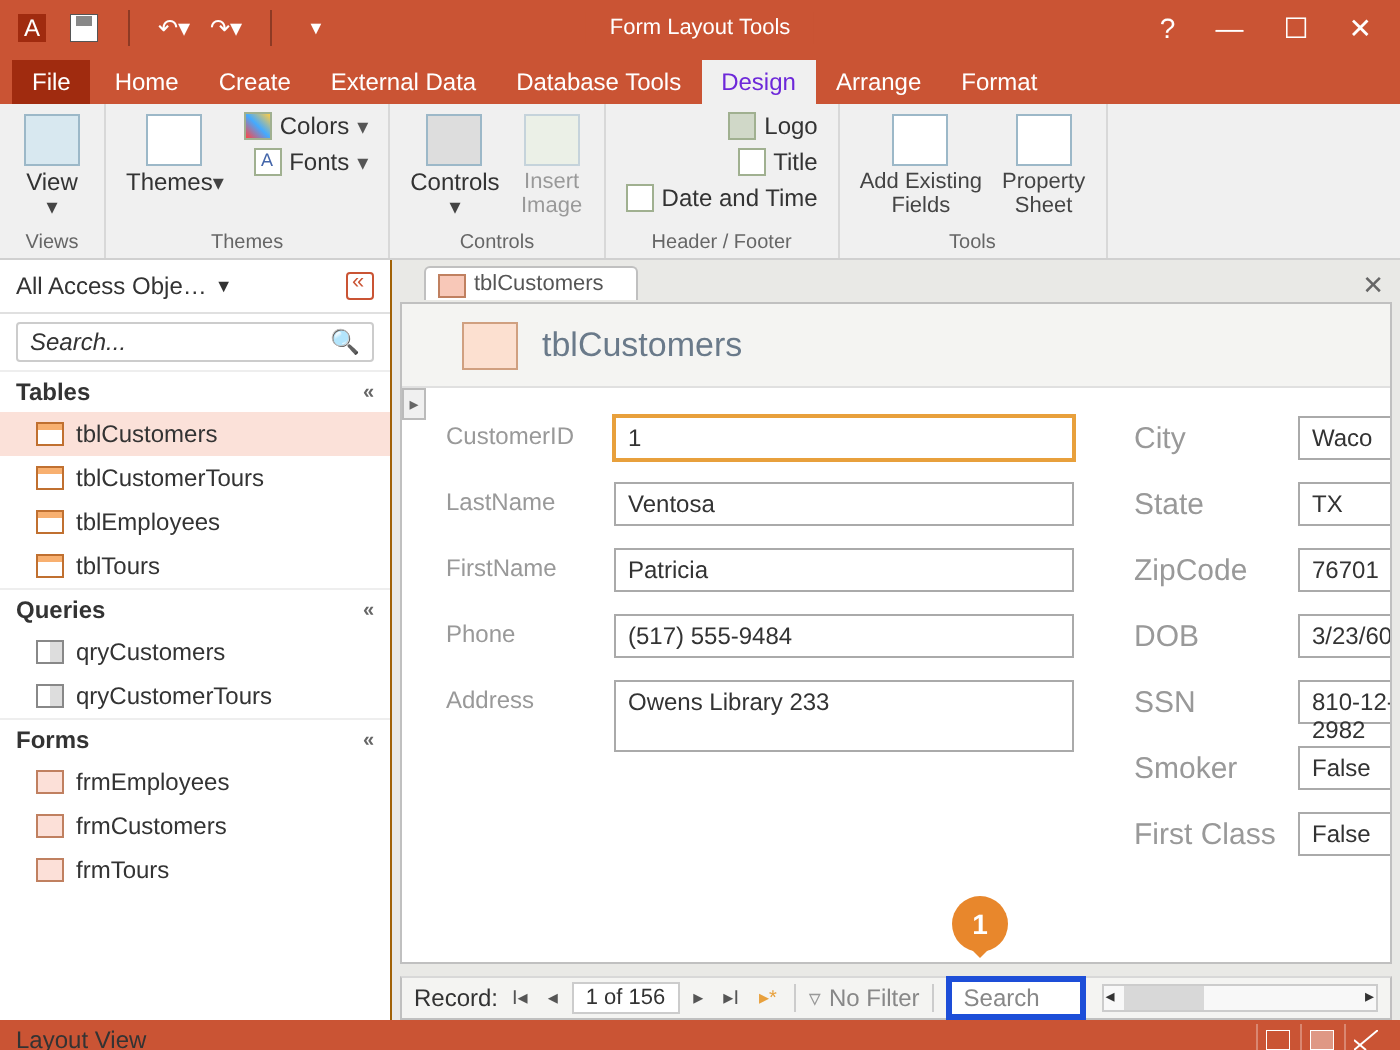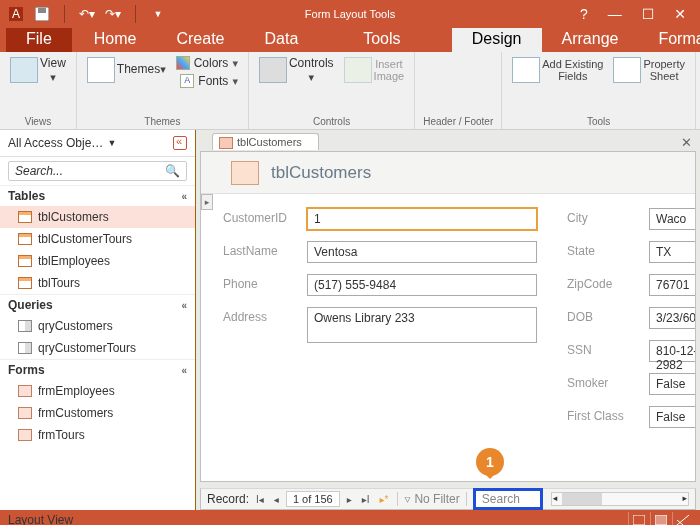--- a/index.html
+++ b/index.html
@@ -5,28 +5,28 @@
 *{box-sizing:border-box;margin:0;padding:0;font-family:"Segoe UI",Tahoma,sans-serif;font-size:12px;color:#333}
 body{background:#fff;width:700px;height:525px;overflow:hidden;position:relative}
 .titlebar{height:28px;background:#ca5434;display:flex;align-items:center;position:relative}
 .qat{display:flex;align-items:center;gap:10px;padding-left:8px}
 .qat .icon{width:16px;height:16px;display:flex;align-items:center;justify-content:center}
 .qat-sep{width:1px;height:18px;background:rgba(0,0,0,0.3);margin:0 4px}
 .contextual{position:absolute;left:50%;transform:translateX(-50%);background:#ca5434;color:#fff;font-size:11px;padding:2px 12px}
 .winbtns{margin-left:auto;display:flex;gap:20px;padding-right:14px}
 .winbtns span{color:#fff;font-size:14px;cursor:pointer}
 .tabbar{height:24px;background:#ca5434;display:flex;align-items:flex-end;padding-left:6px}
-.tab{padding:4px 20px;color:#fff;font-size:16px;cursor:pointer}
+.tab{padding:4px 10px;color:#fff;font-size:12px;cursor:pointer}
 .tab.file{background:#a02b0f;color:#fff;margin-right:2px}
-.tab.active{background:#f0f0f0;color:#000000}
+.tab.active{background:#f0f0f0;color:#6d28d9}
 .ribbon{height:78px;background:#f0f0f0;border-bottom:1px solid #d0d0d0;display:flex}
 .group{border-right:1px solid #d8d8d8;padding:3px 8px 2px;display:flex;flex-direction:column;justify-content:space-between;align-items:center}
 .group-label{font-size:10px;color:#666;text-align:center;margin-top:auto}
 .group-body{display:flex;gap:6px;align-items:flex-start;flex:1}
-.bigbtn{display:flex;flex-direction:row;align-items:center;gap:2px;padding:2px;cursor:pointer;min-width:36px}
+.bigbtn{display:flex;flex-direction:column;align-items:center;gap:2px;padding:2px;cursor:pointer;min-width:36px}
 .bigbtn .ico{width:28px;height:26px;background:#d8e8f0;border:1px solid #9cb8c8}
 .bigbtn .lbl{font-size:11px;color:#444;text-align:center;line-height:1.1}
 .smallrow{display:flex;flex-direction:column;gap:2px;align-items:flex-end}
 .smallbtn{display:flex;align-items:center;gap:4px;font-size:11px;color:#555;cursor:pointer;padding:1px 2px}
 .smallbtn .sico{width:14px;height:14px;background:#d0d8c8;border:1px solid #a0b090}
 .content{display:flex;height:380px}
 .navpane{width:196px;border-right:1px solid #a16207;background:#fff;display:flex;flex-direction:column}
 .navhead{padding:6px 8px;font-size:15px;color:#ca5434;display:flex;align-items:center;border-bottom:1px solid #e0e0e0}
 .navhead .dd{margin-left:4px;font-size:9px}
 .navhead .sico2{margin-left:auto;width:14px;height:14px;border:1px solid #ca5434;border-radius:2px;position:relative}
@@ -46,21 +46,21 @@
 .formclose{position:absolute;right:8px;top:5px;color:#666;font-size:13px;cursor:pointer}
 .formbody{position:absolute;top:21px;left:4px;right:4px;bottom:28px;background:#fff;border:1px solid #c0c0c0;overflow:hidden}
 .formheader{height:42px;background:#f4f4f2;border-bottom:1px solid #e0e0e0;display:flex;align-items:center;padding-left:30px;gap:12px}
 .formheader .fhico{width:28px;height:24px;background:#fce0d0;border:1px solid #d0a080}
 .formheader .fhtitle{font-size:17px;color:#6a7a8a}
 .selhandle{position:absolute;left:0;top:42px;width:12px;height:16px;background:#f0f0f0;border:1px solid #bbb;font-size:9px;text-align:center;line-height:14px;color:#666}
 .fields{padding:14px 14px 10px 22px;display:flex;gap:30px}
 .col{display:flex;flex-direction:column;gap:11px}
 .row{display:flex;align-items:flex-start;gap:10px}
 .flabel{width:74px;font-size:12px;color:#999;padding-top:3px}
-.flabel2{width:72px;font-size:12px;color:#999;padding-top:3px}
+.flabel2{width:72px;font-size:15px;color:#999;padding-top:3px}
 .finput{border:1px solid #aaa;padding:3px 6px;font-size:12px;color:#333;background:#fff;width:230px;height:22px}
 .finput.sm{width:76px}
 .finput.sel{outline:2px solid #e8a03c;outline-offset:-1px}
 .callout{position:absolute;left:280px;bottom:34px;width:28px;height:28px;background:#e8872c;border-radius:50%;color:#fff;font-weight:600;font-size:14px;display:flex;align-items:center;justify-content:center}
 .callout:after{content:"";position:absolute;bottom:-8px;left:9px;border:5px solid transparent;border-top-color:#e8872c}
 .recnav{position:absolute;bottom:0;left:4px;right:4px;height:22px;background:#f4f4f2;border:1px solid #c0c0c0;border-top:1px solid #d8d8d8;display:flex;align-items:center;gap:4px;padding:0 6px;font-size:11px;color:#555}
 .recnav .nbtn{padding:0 3px;cursor:pointer;color:#555;font-size:10px}
 .recnav .recbox{border:1px solid #ccc;background:#fff;padding:1px 6px;font-size:11px}
 .recnav .sep{width:1px;height:14px;background:#ccc;margin:0 2px}
 .recnav .srch{border:3px solid #1d4ed8;background:#fff;padding:1px 6px;width:70px;color:#888}
@@ -145,20 +145,36 @@
         </div>
       <div class="bigbtn" style="opacity:0.5">
           <div class="ico" style="background:#e8f0e0"></div>
           <div class="lbl" style="white-space:pre">Insert
 Image</div>
         </div>
     </div>
     <div class="group-label">Controls</div>
   </div>
   <div class="group">
+    <div class="group-body">
+      <div class="smallrow">
+        <div class="smallbtn">
+            <span class="sico"></span>
+            <span>Logo</span>
+          </div>
+        <div class="smallbtn">
+            <span class="sico" style="background:#fff"></span>
+            <span>Title</span>
+          </div>
+        <div class="smallbtn">
+            <span class="sico" style="background:#fff"></span>
+            <span>Date and Time</span>
+          </div>
+      </div>
+    </div>
     <div class="group-label">Header / Footer</div>
   </div>
   <div class="group">
     <div class="group-body">
       <div class="bigbtn">
           <div class="ico" style="background:#fff"></div>
           <div class="lbl" style="white-space:pre">Add Existing
 Fields</div>
         </div>
       <div class="bigbtn">
@@ -244,20 +260,24 @@
       <div class="selhandle">▸</div>
       <div class="fields">
         <div class="col">
           <div class="row">
               <div class="flabel">CustomerID</div>
               <div class="finput sel">1</div>
             </div>
           <div class="row">
               <div class="flabel">LastName</div>
               <div class="finput">Ventosa</div>
+            </div>
+          <div class="row">
+              <div class="flabel">FirstName</div>
+              <div class="finput">Patricia</div>
             </div>
           <div class="row">
               <div class="flabel">Phone</div>
               <div class="finput">(517) 555-9484</div>
             </div>
           <div class="row">
               <div class="flabel">Address</div>
               <div class="finput" style="height:36px">Owens Library 233</div>
             </div>
         </div>

